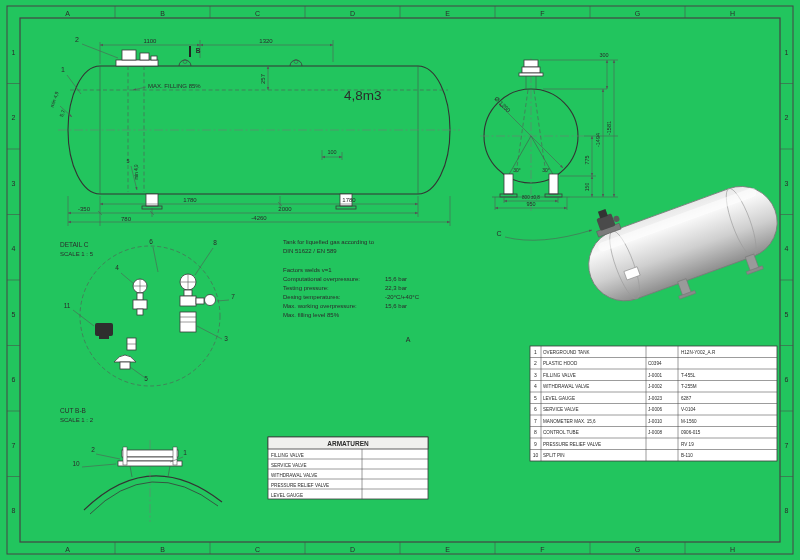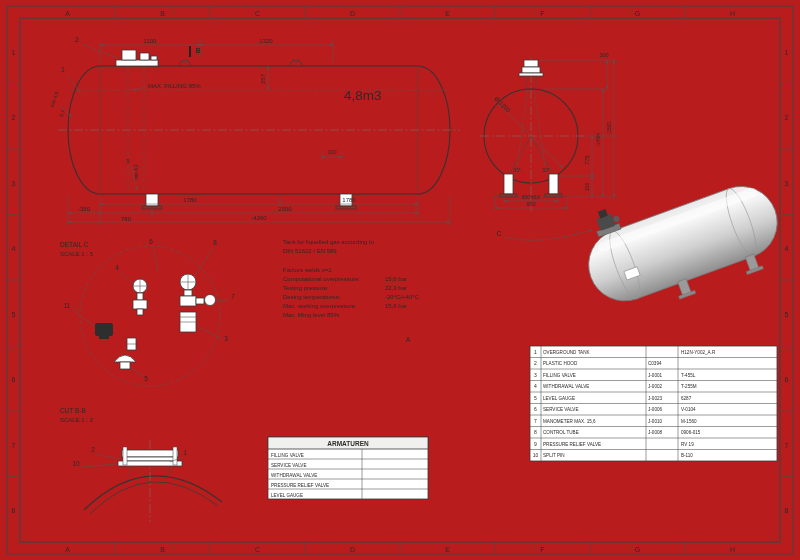--- a/index.html
+++ b/index.html
@@ -1,16 +1,16 @@
 <!DOCTYPE html>
 <html><head>
 <meta charset="utf-8">
 <style>
   html,body{margin:0;padding:0;background:#efeeea;}
-  .page{width:800px;height:560px;position:relative;background:#b91c1c;}
+  .page{width:800px;height:560px;position:relative;background:#22c55e;}
   svg{display:block}
   svg text{font-family:"Liberation Sans","DejaVu Sans",sans-serif;fill:#2b2b2b;text-anchor:middle}
   .as{text-anchor:start}
   .t45{font-size:4.6px}.t5{font-size:5px}.t55{font-size:5.5px}.t6{font-size:6px}
   .t65{font-size:6.5px}.t7{font-size:7px}.t13{font-size:13.5px}
   .b{font-weight:bold}
   .ln{stroke:#333;stroke-width:1.1;fill:none}
   .med{stroke:#3a3a3a;stroke-width:0.8;fill:none}
   .thin{stroke:#4a4a4a;stroke-width:0.55;fill:none}
   .dim{stroke:#555;stroke-width:0.55;fill:none}

